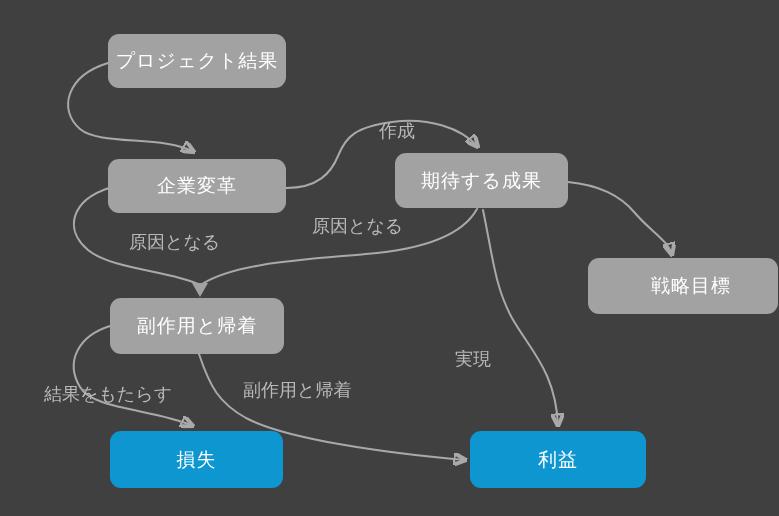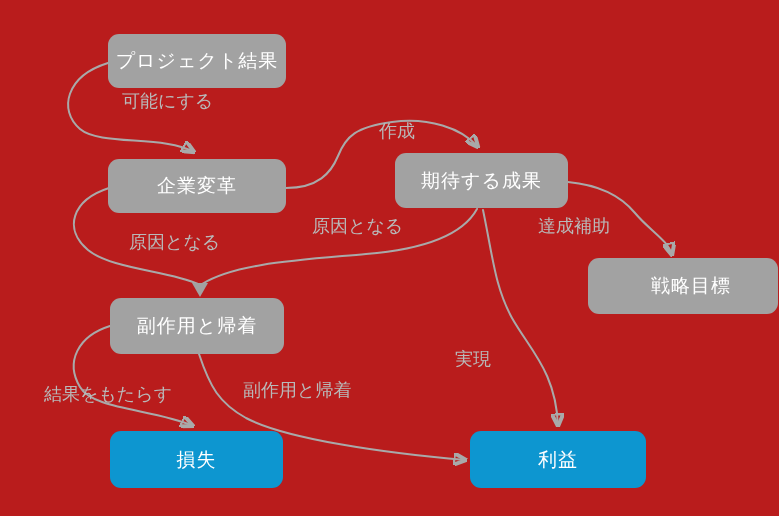--- a/index.html
+++ b/index.html
@@ -1,20 +1,20 @@
 <!DOCTYPE html>
 <html><head>
 <meta charset="utf-8">
 <style>
   html, body { margin: 0; padding: 0; background: #ffffff; }
   .canvas {
     position: relative;
     width: 779px;
     height: 516px;
-    background: #b91c1c;
+    background: #404040;
     font-family: "Liberation Sans", "DejaVu Sans", sans-serif;
     overflow: hidden;
   }
   .edges-layer {
     position: absolute;
     left: 0; top: 0;
     width: 779px; height: 516px;
   }
   .edges-layer path {
     fill: none;
@@ -67,22 +67,20 @@
   </svg>
 
   <div class="node gray" style="left:108px; top:34px;  width:178px; height:54px;">プロジェクト結果</div>
   <div class="node gray" style="left:395px; top:153px; width:173px; height:55px;">期待する成果</div>
   <div class="node gray" style="left:108px; top:159px; width:178px; height:54px;">企業変革</div>
   <div class="node gray" style="left:588px; top:258px; width:174px; height:56px;padding-left:16px;">戦略目標</div>
   <div class="node gray" style="left:110px; top:298px; width:174px; height:56px;">副作用と帰着</div>
   <div class="node blue" style="left:110px; top:431px; width:173px; height:57px;">損失</div>
   <div class="node blue" style="left:470px; top:431px; width:176px; height:57px;">利益</div>
 
-  <div class="edge-label" style="left:122px; top:89px;">可能にする</div>
   <div class="edge-label" style="left:379px; top:100px;margin-top:19px;">作成</div>
   <div class="edge-label" style="left:129px; top:230px;">原因となる</div>
   <div class="edge-label" style="left:312px; top:214px;">原因となる</div>
-  <div class="edge-label" style="left:538px; top:214px;">達成補助</div>
   <div class="edge-label" style="left:455px; top:347px;">実現</div>
   <div class="edge-label" style="left:27px; top:382px;margin-left:17px;">結果をもたらす</div>
   <div class="edge-label" style="left:243px; top:378px;">副作用と帰着</div>
 
 </div>
 
 </body></html>

